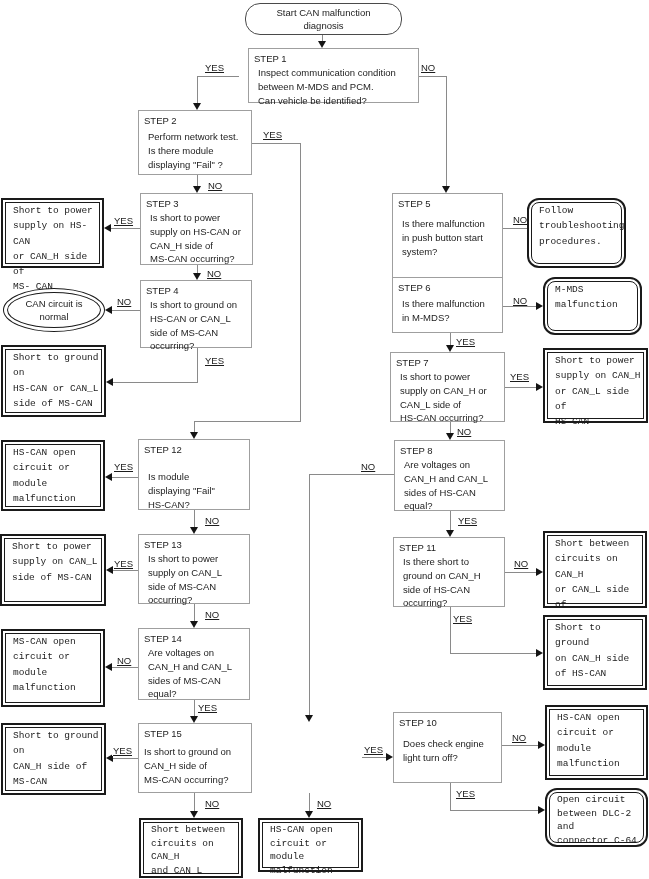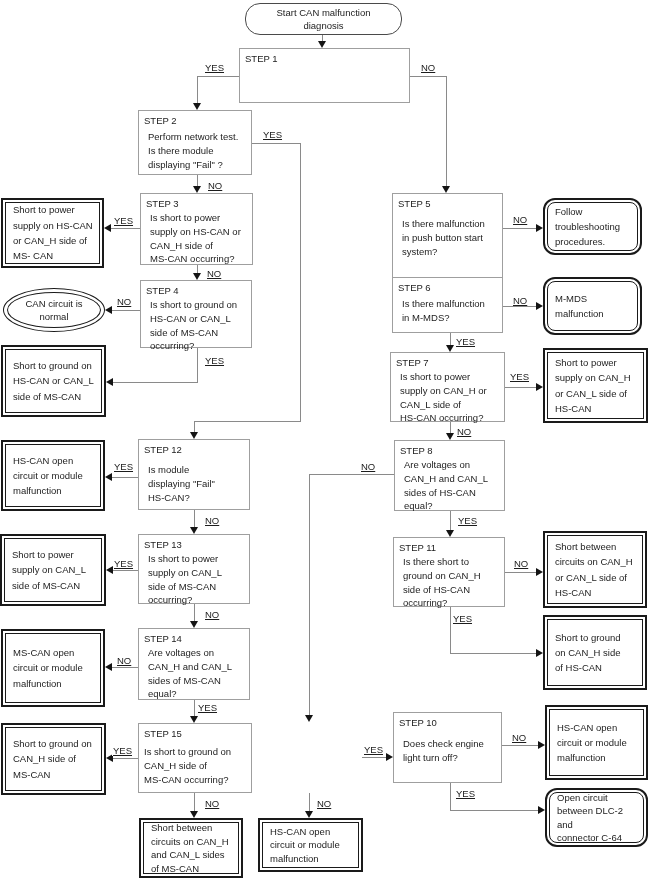--- a/index.html
+++ b/index.html
@@ -4,21 +4,21 @@
 <style>
   html,body{margin:0;padding:0;background:#fff;}
   .stage{position:relative;width:649px;height:879px;background:#ffffff;
          font-family:"Liberation Sans",sans-serif;font-size:9.5px;color:#1c1c1c;overflow:hidden;}
   .nd{position:absolute;box-sizing:border-box;background:#fff;}
   .step{border:1px solid #9f9f9f;}
   .step .t{margin:3px 3px 0 5px;line-height:13px;white-space:pre-line;}
   .step .b{margin:1px 2px 0 9px;line-height:13.8px;white-space:pre-line;}
   .term{border:2px solid #1a1a1a;padding:2px;}
   .tin{border:1px solid #1a1a1a;width:100%;height:100%;box-sizing:border-box;
-       display:flex;align-items:center;}
+       display:flex;font-family:Liberation Mono, monospace;}
   .tin .txt{margin-left:7px;margin-right:2px;line-height:15.3px;white-space:pre-line;}
   .round{border-radius:12px;}
   .round .tin{border-radius:8px;}
   .start{border:1px solid #4a4a4a;border-radius:15px;display:flex;align-items:center;justify-content:center;}
   .start .txt{text-align:center;line-height:13px;white-space:pre-line;}
   .ell{border:1px solid #1a1a1a;border-radius:50%;padding:3px;}
   .ell-in{border:1px solid #1a1a1a;border-radius:50%;width:100%;height:100%;box-sizing:border-box;
           display:flex;align-items:center;justify-content:center;}
   .ell-in .txt{text-align:center;line-height:13px;white-space:pre-line;}
   .ln{position:absolute;background:#8a8a8a;}
@@ -165,22 +165,25 @@
   <span class="lbl" style="left:363px;top:744px">YES</span>
   <span class="lbl" style="left:316px;top:798px">NO</span>
   <span class="lbl" style="left:511px;top:732px">NO</span>
   <span class="lbl" style="left:455px;top:788px">YES</span>
 
   <div class="nd start" style="left:245px;top:3px;width:157px;height:32px">
     <div class="txt">Start CAN malfunction
 diagnosis</div>
   </div>
 
-  <div class="nd step" style="left:239px;top:48px;width:171px;height:55px">
+  <div class="nd step" style="left:248px;top:48px;width:171px;height:55px">
     <div class="t">STEP 1</div>
+    <div class="b">Inspect communication condition
+between M-MDS and PCM.
+Can vehicle be identified?</div>
   </div>
 
   <div class="nd step" style="left:138px;top:110px;width:114px;height:65px">
     <div class="t">STEP 2</div>
     <div class="b" style="margin-top:3px">Perform network test.
 Is there module
 displaying "Fail" ?</div>
   </div>
 
   <div class="nd step" style="left:140px;top:193px;width:113px;height:72px">
@@ -231,21 +234,21 @@
   <div class="nd step" style="left:393px;top:537px;width:112px;height:70px">
     <div class="t">STEP 11</div>
     <div class="b">Is there short to
 ground on CAN_H
 side of HS-CAN
 occurring?</div>
   </div>
 
   <div class="nd step" style="left:138px;top:439px;width:112px;height:71px">
     <div class="t">STEP 12</div>
-    <div class="b" style="margin-top:7px">Is module
+    <div class="b" style="margin-top:14px">Is module
 displaying "Fail"
 HS-CAN?</div>
   </div>
 
   <div class="nd step" style="left:138px;top:534px;width:112px;height:70px">
     <div class="t">STEP 13</div>
     <div class="b">Is short to power
 supply on CAN_L
 side of MS-CAN
 occurring?</div>
@@ -290,21 +293,21 @@
   </div>
 
   <div class="nd term" style="left:1px;top:345px;width:105px;height:72px">
     <div class="tin">
         <div class="txt">Short to ground on
 HS-CAN or CAN_L
 side of MS-CAN</div>
       </div>
   </div>
 
-  <div class="nd term round" style="left:543px;top:198px;width:99px;height:57px">
+  <div class="nd term round" style="left:527px;top:198px;width:99px;height:70px">
     <div class="tin">
         <div class="txt">Follow
 troubleshooting
 procedures.</div>
       </div>
   </div>
 
   <div class="nd term round" style="left:543px;top:277px;width:99px;height:58px">
     <div class="tin">
         <div class="txt">M-MDS malfunction</div>

